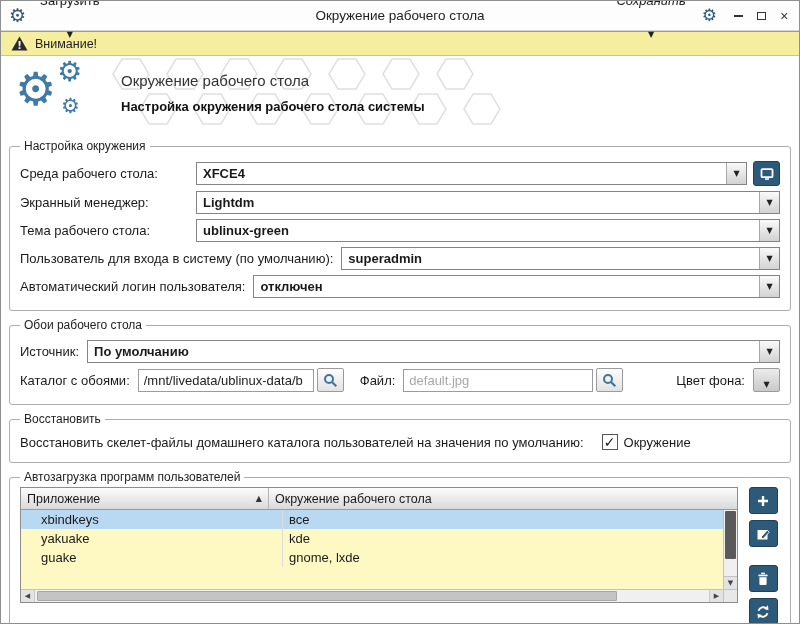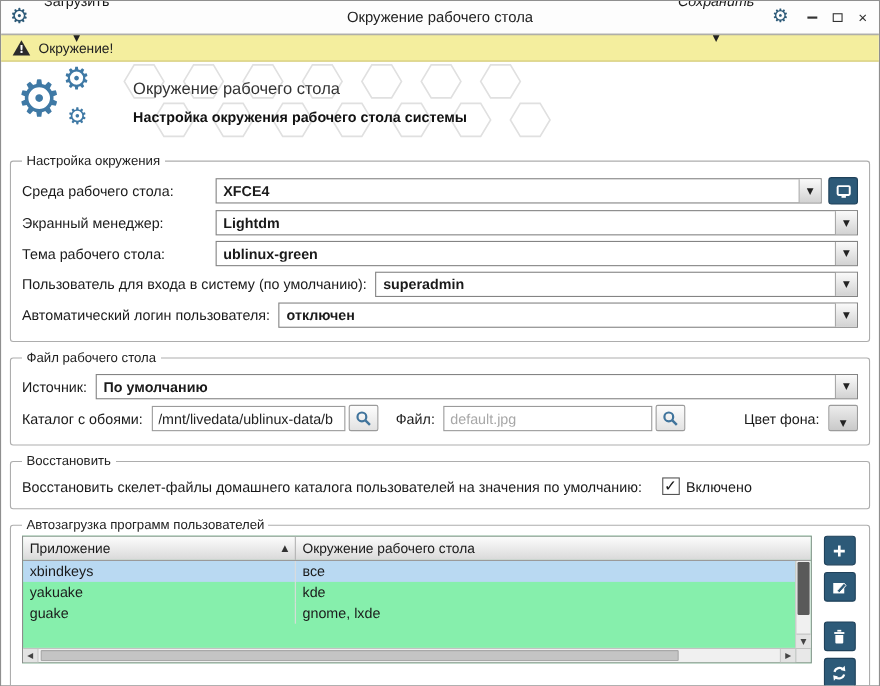--- a/index.html
+++ b/index.html
@@ -69,29 +69,29 @@
                align-items:center; justify-content:flex-end; padding-bottom:2px; }
   .color-btn .caret { font-size:8px; }
 
   .checkbox { width:16px; height:16px; border:1px solid #555; background:#fff; display:flex;
               align-items:center; justify-content:center; margin:0 6px 0 10px; }
   .checkbox .chk { font-size:14px; font-weight:bold; color:#1a1a1a; line-height:1; font-family:"DejaVu Sans",sans-serif; }
 
   
   .autostart-body { display:flex; align-items:flex-start; }
   .table { flex:1; display:grid; grid-template-columns:1fr 14px; grid-template-rows:22px 1fr 13px;
-           border:1px solid #8c8c8c; background:#86efac; height:116px; }
+           border:1px solid #8c8c8c; background:#fef9c3; height:116px; }
   .thead { grid-column:1 / 3; display:flex; background:linear-gradient(#fcfcfc,#d9d9d9);
            border-bottom:1px solid #9a9a9a; }
   .th { padding:0 6px; font-size:12.5px; display:flex; align-items:center; border-right:1px solid #b3b3b3; }
   .th.app { width:248px; flex:0 0 248px; }
   .th.env { flex:1; border-right:none; }
   .sort { margin-left:auto; font-size:8px; color:#333; font-family:"DejaVu Sans",sans-serif; }
   .tbody { grid-area:2 / 1; overflow:hidden; }
-  .tr { display:flex; height:19px; align-items:center; }
+  .tr { display:flex; height:19px; align-items:center;padding-left:14px; }
   .tr.selected { background:#b9d9f2; }
   .td { padding:0 6px; overflow:hidden; white-space:nowrap; }
   .td.app { width:248px; flex:0 0 248px; border-right:1px solid #dcdcdc; height:100%; display:flex; align-items:center; }
   .td.env { flex:1; }
   .vscroll { grid-area:2 / 2; background:#f0f0f0; border-left:1px solid #c2c2c2; position:relative; }
   .vthumb { position:absolute; top:1px; left:1px; right:1px; height:48px; background:#5a5a5a; border-radius:1px; }
   .varrow { position:absolute; bottom:0; left:0; right:0; height:13px; background:#e3e3e3;
             display:flex; align-items:center; justify-content:center; font-size:7px; color:#444;
             border-top:1px solid #c2c2c2; font-family:"DejaVu Sans",sans-serif; }
   .hscroll { grid-area:3 / 1; background:#f0f0f0; border-top:1px solid #c2c2c2; display:flex; align-items:stretch; }
@@ -136,21 +136,21 @@
         <div class="wc wc-close">×</div>
       </div>
     </div>
   </div>
 
   <div class="warnbar">
     <svg width="17" height="15" viewBox="0 0 17 15">
       <polygon points="8.5,0.5 16.5,14.5 0.5,14.5" fill="#2b2b2b"></polygon>
       <text x="8.5" y="12.6" text-anchor="middle" font-size="10" font-weight="bold" fill="#fff" font-family="DejaVu Sans, sans-serif">!</text>
     </svg>
-    <span class="txt">Окружение!</span>
+    <span class="txt">Внимание!</span>
   </div>
 
   <div class="header">
     <svg class="hexbg" width="400" height="78" viewBox="0 0 400 78">
       <defs>
           <polygon id="hx" points="0,15 9,0 27,0 36,15 27,30 9,30" fill="none" stroke="#e0e0e0" stroke-width="1.5"></polygon>
         </defs>
       <use href="#hx" x="4" y="3"></use>
         <use href="#hx" x="58" y="3"></use>
         <use href="#hx" x="112" y="3"></use>
@@ -223,21 +223,21 @@
       <div class="row">
         <span class="lbl">Автоматический логин пользователя:</span>
         <div class="combo">
           <span class="val">отключен</span>
           <span class="arrow">▼</span>
         </div>
       </div>
     </fieldset>
 
     <fieldset>
-      <legend>Файл рабочего стола</legend>
+      <legend>Обои рабочего стола</legend>
 
       <div class="row">
         <span class="lbl">Источник:</span>
         <div class="combo">
           <span class="val">По умолчанию</span>
           <span class="arrow">▼</span>
         </div>
       </div>
 
       <div class="row">
@@ -264,21 +264,21 @@
       </div>
     </fieldset>
 
     <fieldset>
       <legend>Восстановить</legend>
       <div class="row">
         <span class="lbl">Восстановить скелет-файлы домашнего каталога пользователей на значения по умолчанию:</span>
         <div class="checkbox">
           <span class="chk">✓</span>
         </div>
-        <span>Включено</span>
+        <span>Окружение</span>
       </div>
     </fieldset>
 
     <fieldset>
       <legend>Автозагрузка программ пользователей</legend>
       <div class="autostart-body">
 
         <div class="table">
           <div class="thead">
             <div class="th app">

